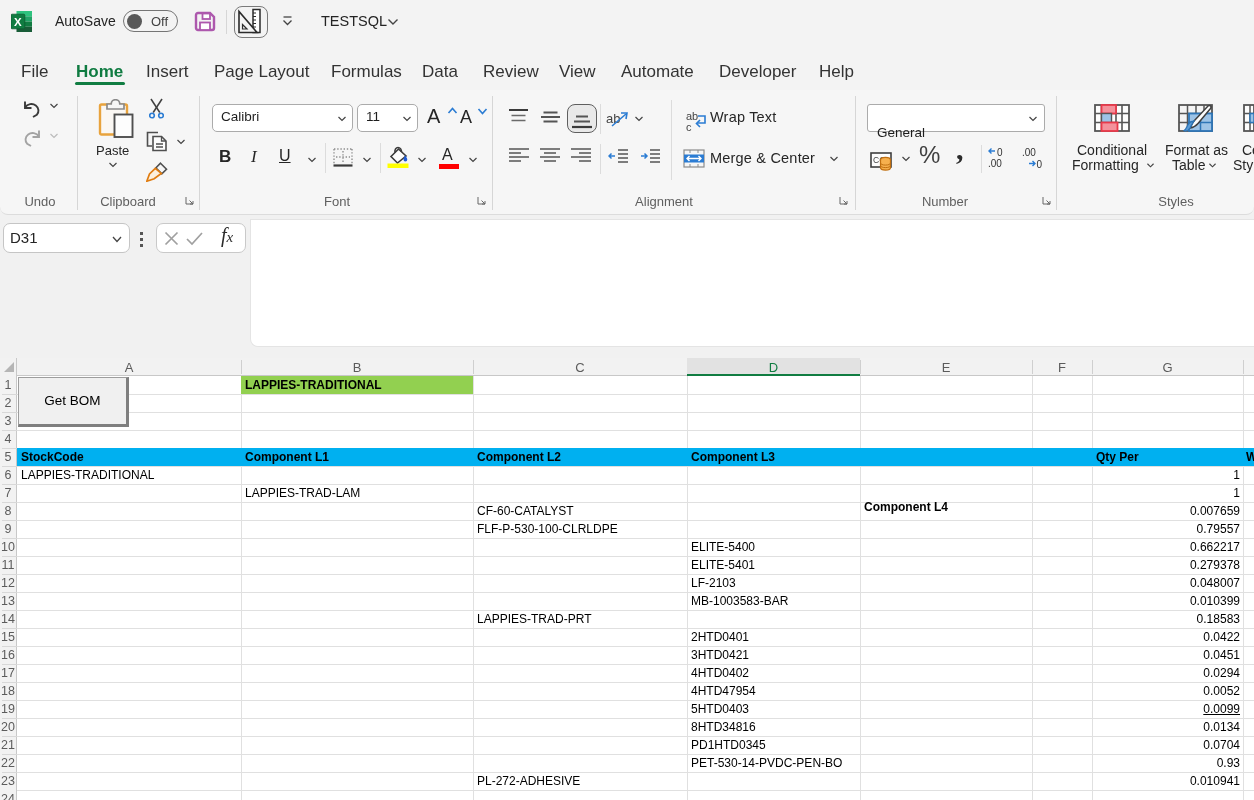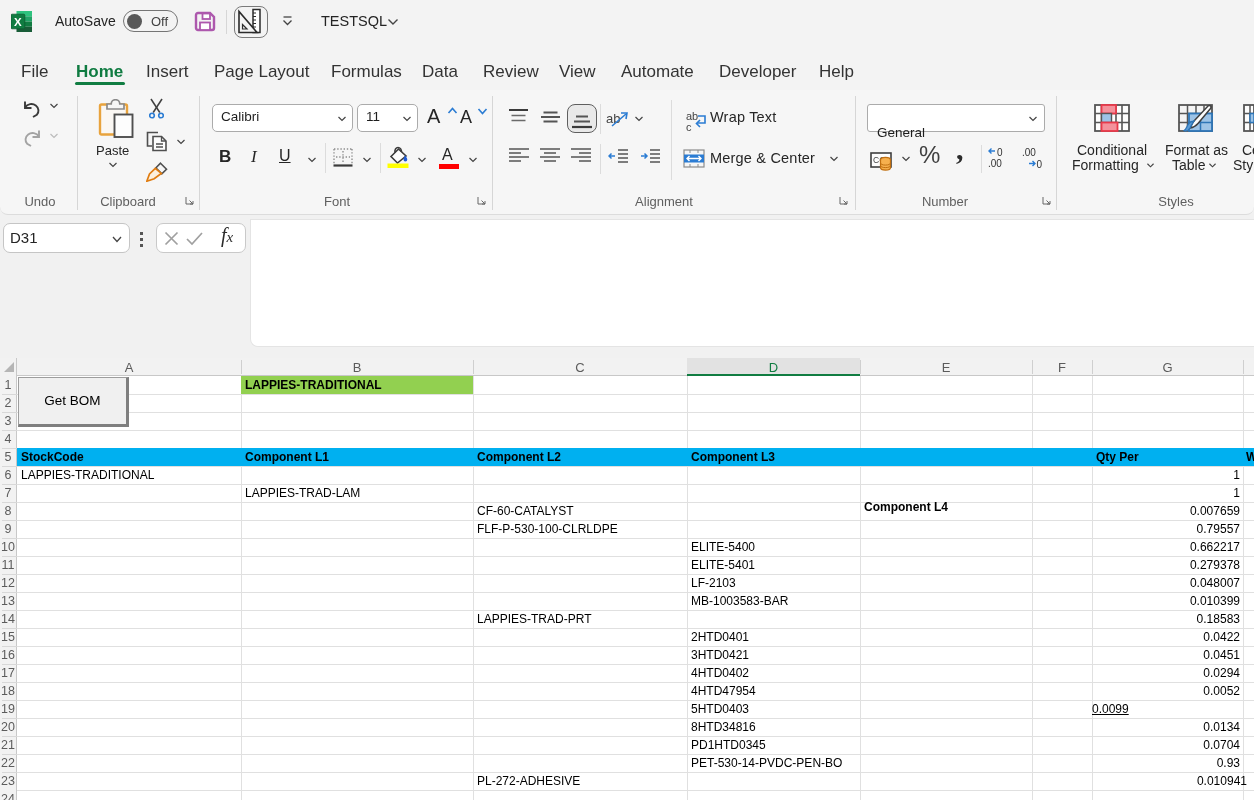--- a/index.html
+++ b/index.html
@@ -499,21 +499,21 @@
     <div class="cellt" style="left:1092px;top:162px;width:148px;text-align:right;">0.79557</div>
     <div class="cellt" style="left:1092px;top:180px;width:148px;text-align:right;">0.662217</div>
     <div class="cellt" style="left:1092px;top:198px;width:148px;text-align:right;">0.279378</div>
     <div class="cellt" style="left:1092px;top:216px;width:148px;text-align:right;">0.048007</div>
     <div class="cellt" style="left:1092px;top:234px;width:148px;text-align:right;">0.010399</div>
     <div class="cellt" style="left:1092px;top:252px;width:148px;text-align:right;">0.18583</div>
     <div class="cellt" style="left:1092px;top:270px;width:148px;text-align:right;">0.0422</div>
     <div class="cellt" style="left:1092px;top:288px;width:148px;text-align:right;">0.0451</div>
     <div class="cellt" style="left:1092px;top:306px;width:148px;text-align:right;">0.0294</div>
     <div class="cellt" style="left:1092px;top:324px;width:148px;text-align:right;">0.0052</div>
-    <div class="cellt" style="left:1092px;top:342px;width:148px;text-decoration:underline;">0.0099</div>
+    <div class="cellt" style="left:1092px;top:342px;width:148px;text-align:right;text-decoration:underline;">0.0099</div>
     <div class="cellt" style="left:1092px;top:360px;width:148px;text-align:right;">0.0134</div>
     <div class="cellt" style="left:1092px;top:378px;width:148px;text-align:right;">0.0704</div>
     <div class="cellt" style="left:1092px;top:396px;width:148px;text-align:right;">0.93</div>
-    <div class="cellt" style="left:1092px;top:414px;width:148px;text-align:right;margin-left:7px;">0.010941</div>
+    <div class="cellt" style="left:1092px;top:414px;width:148px;text-align:right;">0.010941</div>
 
     <div class="abs" style="left:18px;top:19px;width:111px;height:50px;background:#f0f0f0;border:1px solid #9d9d9d;border-right:3px solid #7f7f7f;border-bottom:3px solid #7f7f7f;text-align:center;line-height:45px;font-size:13.5px;color:#000;">Get BOM</div>
   </div>
 </div>
 
 </body></html>

